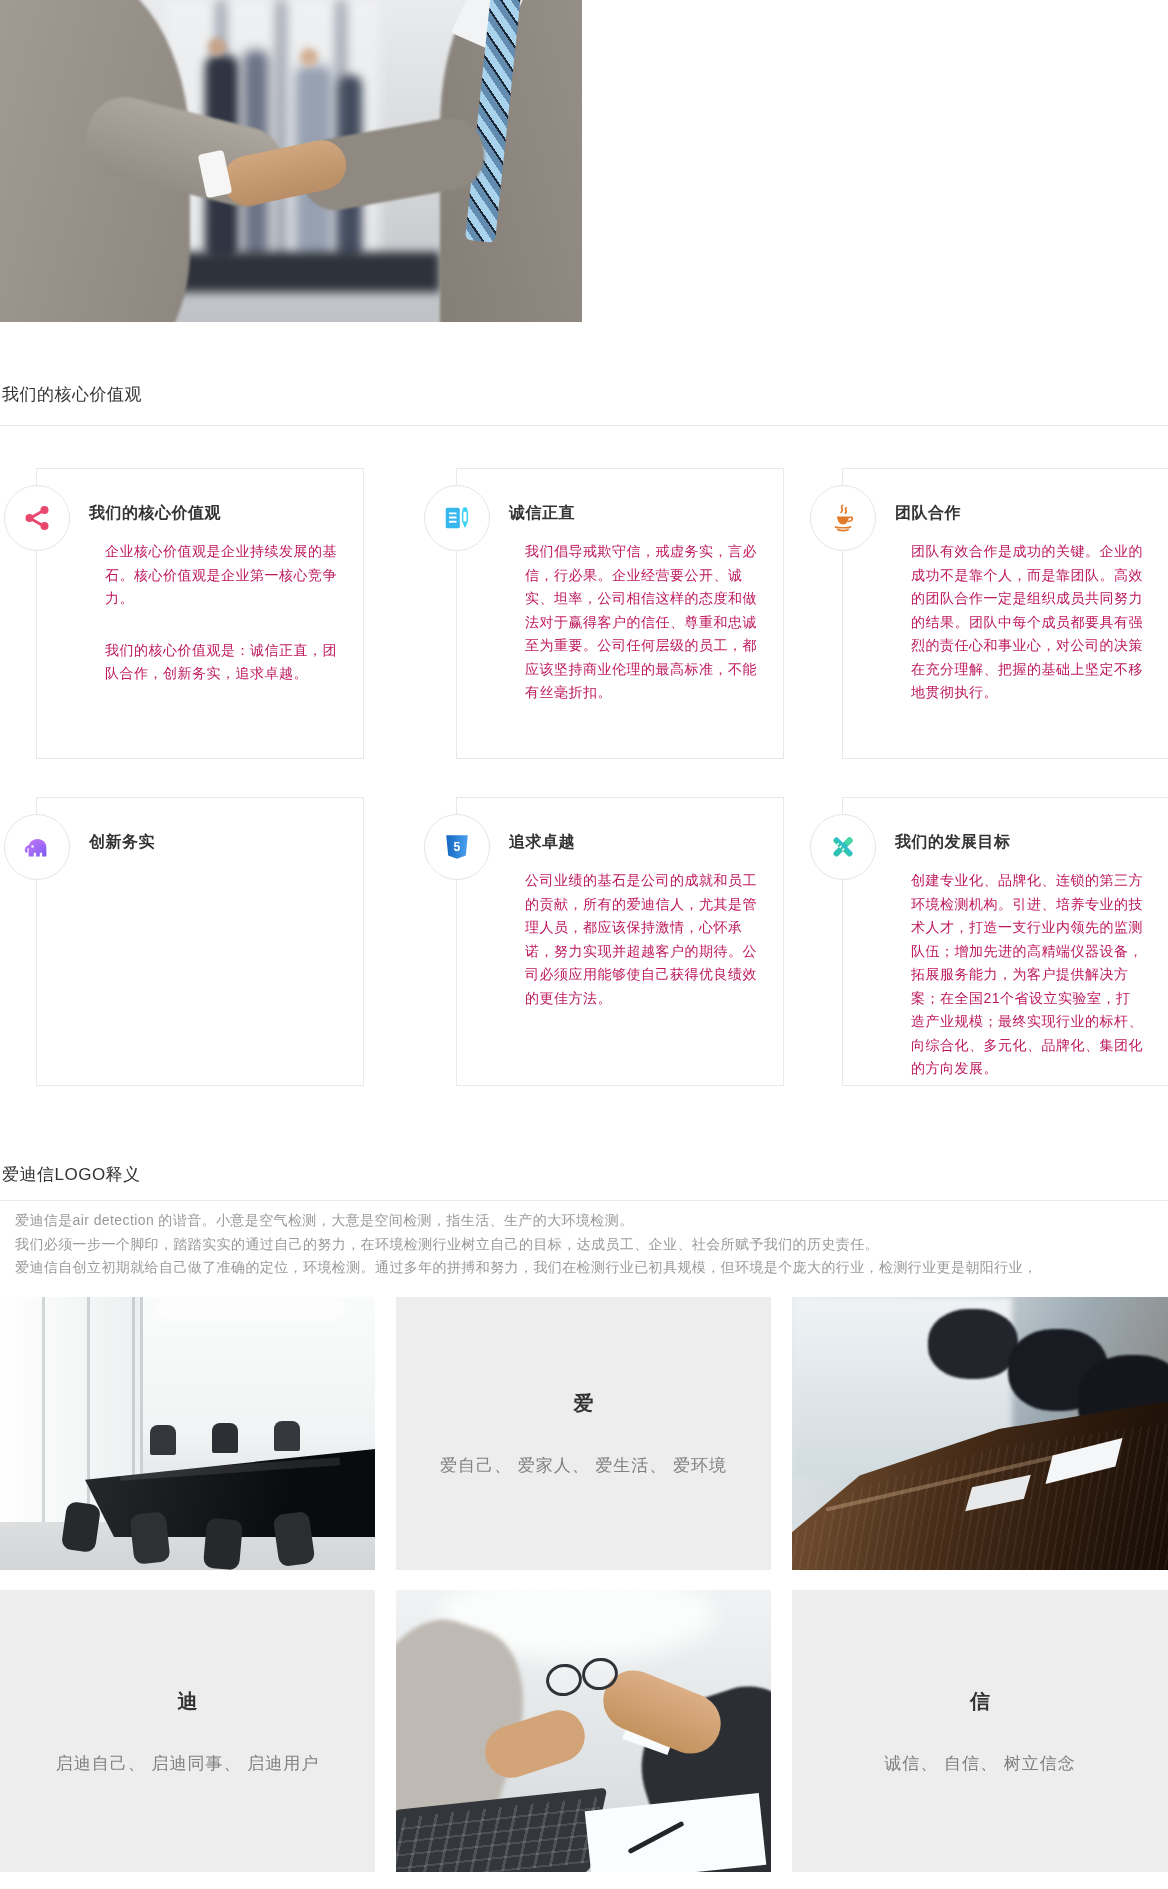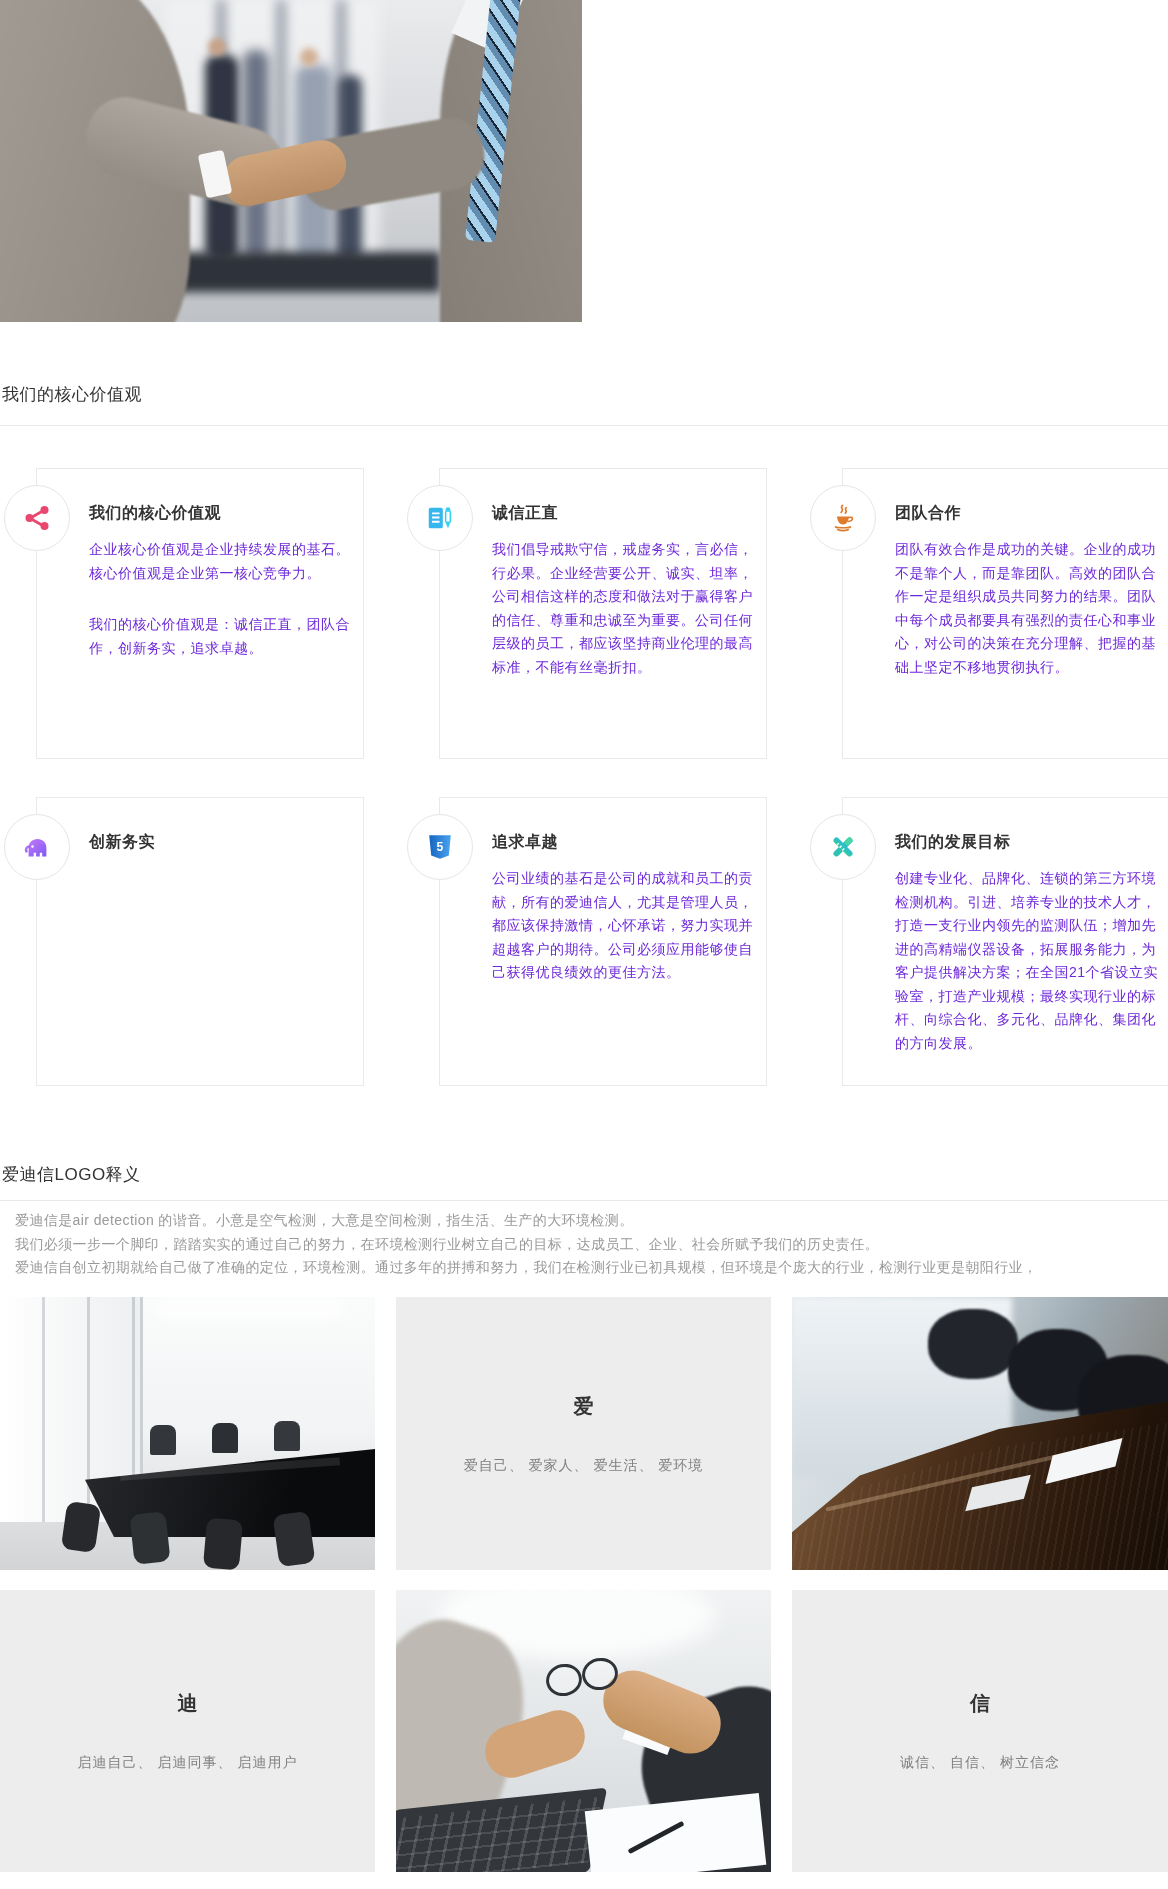--- a/index.html
+++ b/index.html
@@ -35,34 +35,34 @@
   .sec-heading{position:absolute;left:2px;margin:0;font-size:17px;font-weight:400;color:#333;letter-spacing:.5px;}
   .h-values{top:383px;}
   .h-logo{top:1163px;}
   .d1{top:425px;}
   .d2{top:1200px;}
 
   
   .card{position:absolute;width:328px;background:#fff;border:1px solid #e9e9e9;box-sizing:border-box;padding:34px 10px 0 52px;}
   .row1{top:468px;height:291px;}
   .row2{top:797px;height:289px;}
-  .c1,.c4{left:36px;}  .c2,.c5{left:439px;}  .c3,.c6{left:842px;}
+  .c1,.c4{left:36px;}  .c2,.c5{left:456px;}  .c3,.c6{left:842px;}
   .icon-circle{position:absolute;left:-33px;top:16px;width:64px;height:64px;background:#fff;border:1px solid #e6e6e6;border-radius:50%;display:flex;align-items:center;justify-content:center;}
   .card-title{font-size:16px;font-weight:700;color:#333;margin:0 0 14px 0;letter-spacing:.5px;}
-  .card-p{margin:0;font-size:14px;line-height:23.5px;color:#6d28d9;letter-spacing:.5px;}
+  .card-p{margin:16px;font-size:14px;line-height:23.5px;color:#be185d;letter-spacing:.5px;}
   .card-p + .card-p{margin-top:28px;}
 
   
   .logo-par{position:absolute;left:15px;top:1209px;width:1140px;font-size:14px;line-height:23.5px;color:#999;letter-spacing:.4px;}
 
   
   .cell{position:absolute;overflow:hidden;}
   .gray-block{background:#ededed;display:flex;flex-direction:column;align-items:center;justify-content:center;}
   .brand-title{font-size:20px;font-weight:600;color:#333;margin-bottom:37px;}
-  .brand-sub{font-size:14px;color:#808080;letter-spacing:1px;}
+  .brand-sub{font-size:17px;color:#808080;letter-spacing:1px;}
   .r1{top:1297px;height:273px;}
   .r2{top:1590px;height:282px;}
   .col1{left:0;width:375px;} .col2{left:396px;width:375px;} .col3{left:792px;width:376px;}
   .cell div{position:absolute;}
   .gray-block div{position:static;}
 
   
   .mr-base{inset:0;background:linear-gradient(180deg,#fafbfb 0%,#f2f3f4 50%,#e4e6e8 68%,#d2d4d6 100%);}
   .mr-win{left:0;top:0;width:140px;height:225px;background:linear-gradient(90deg,#ffffff,#edeff0),repeating-linear-gradient(90deg,transparent 0 42px,#d8dbdd 42px 45px);background-blend-mode:multiply;border-right:3px solid #cdd0d2;}
   .mr-light{left:160px;top:8px;width:180px;height:10px;background:#fdfdfd;box-shadow:0 0 12px 4px rgba(255,255,255,.9);border-radius:5px;}

